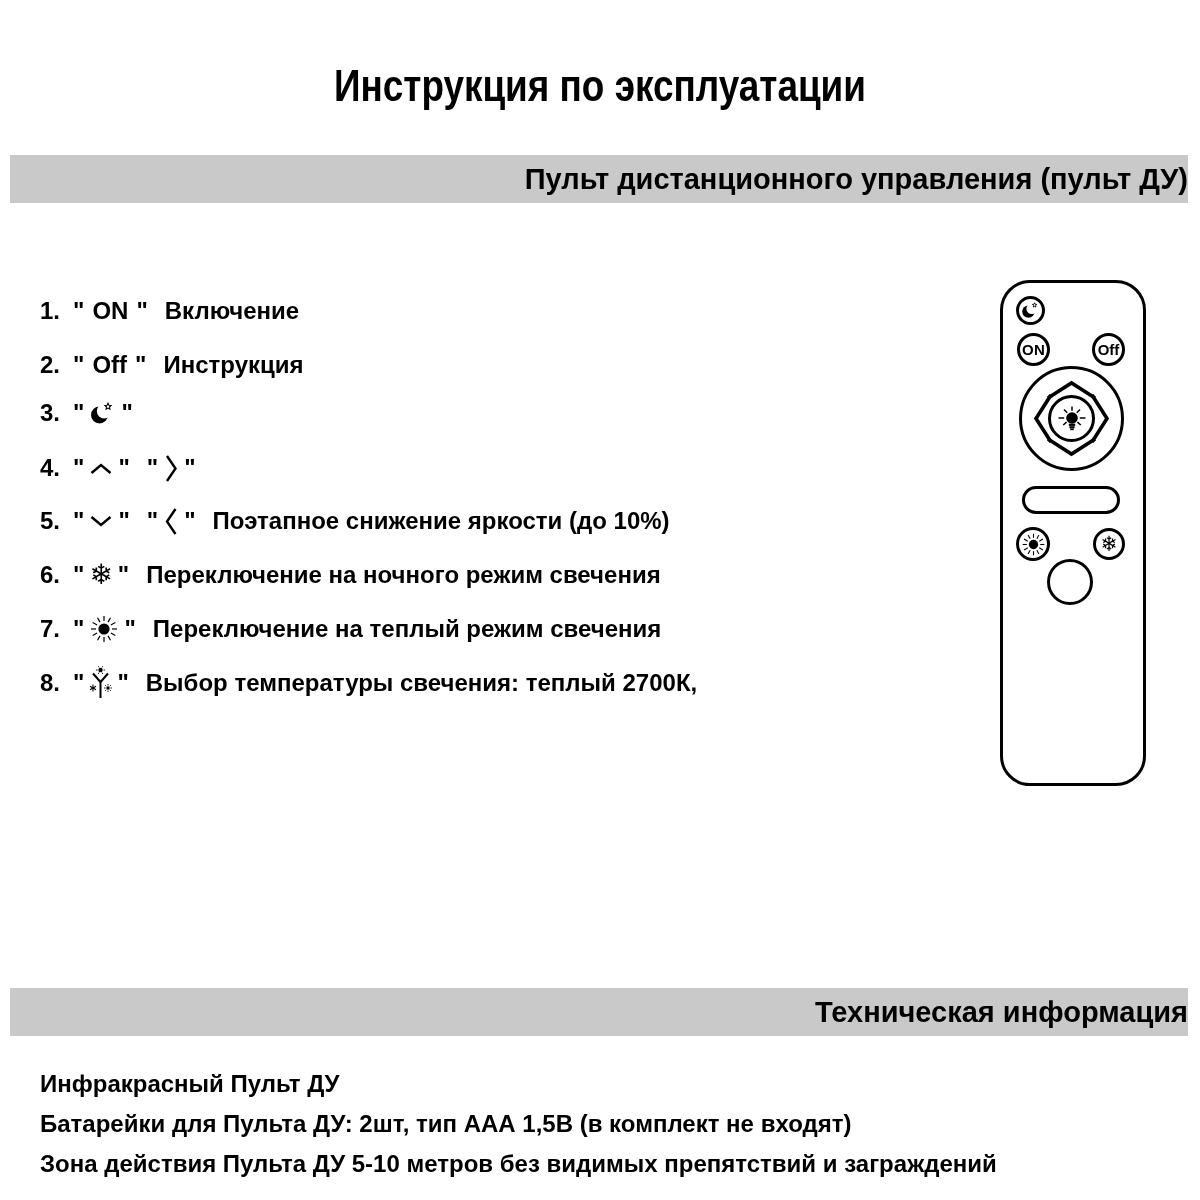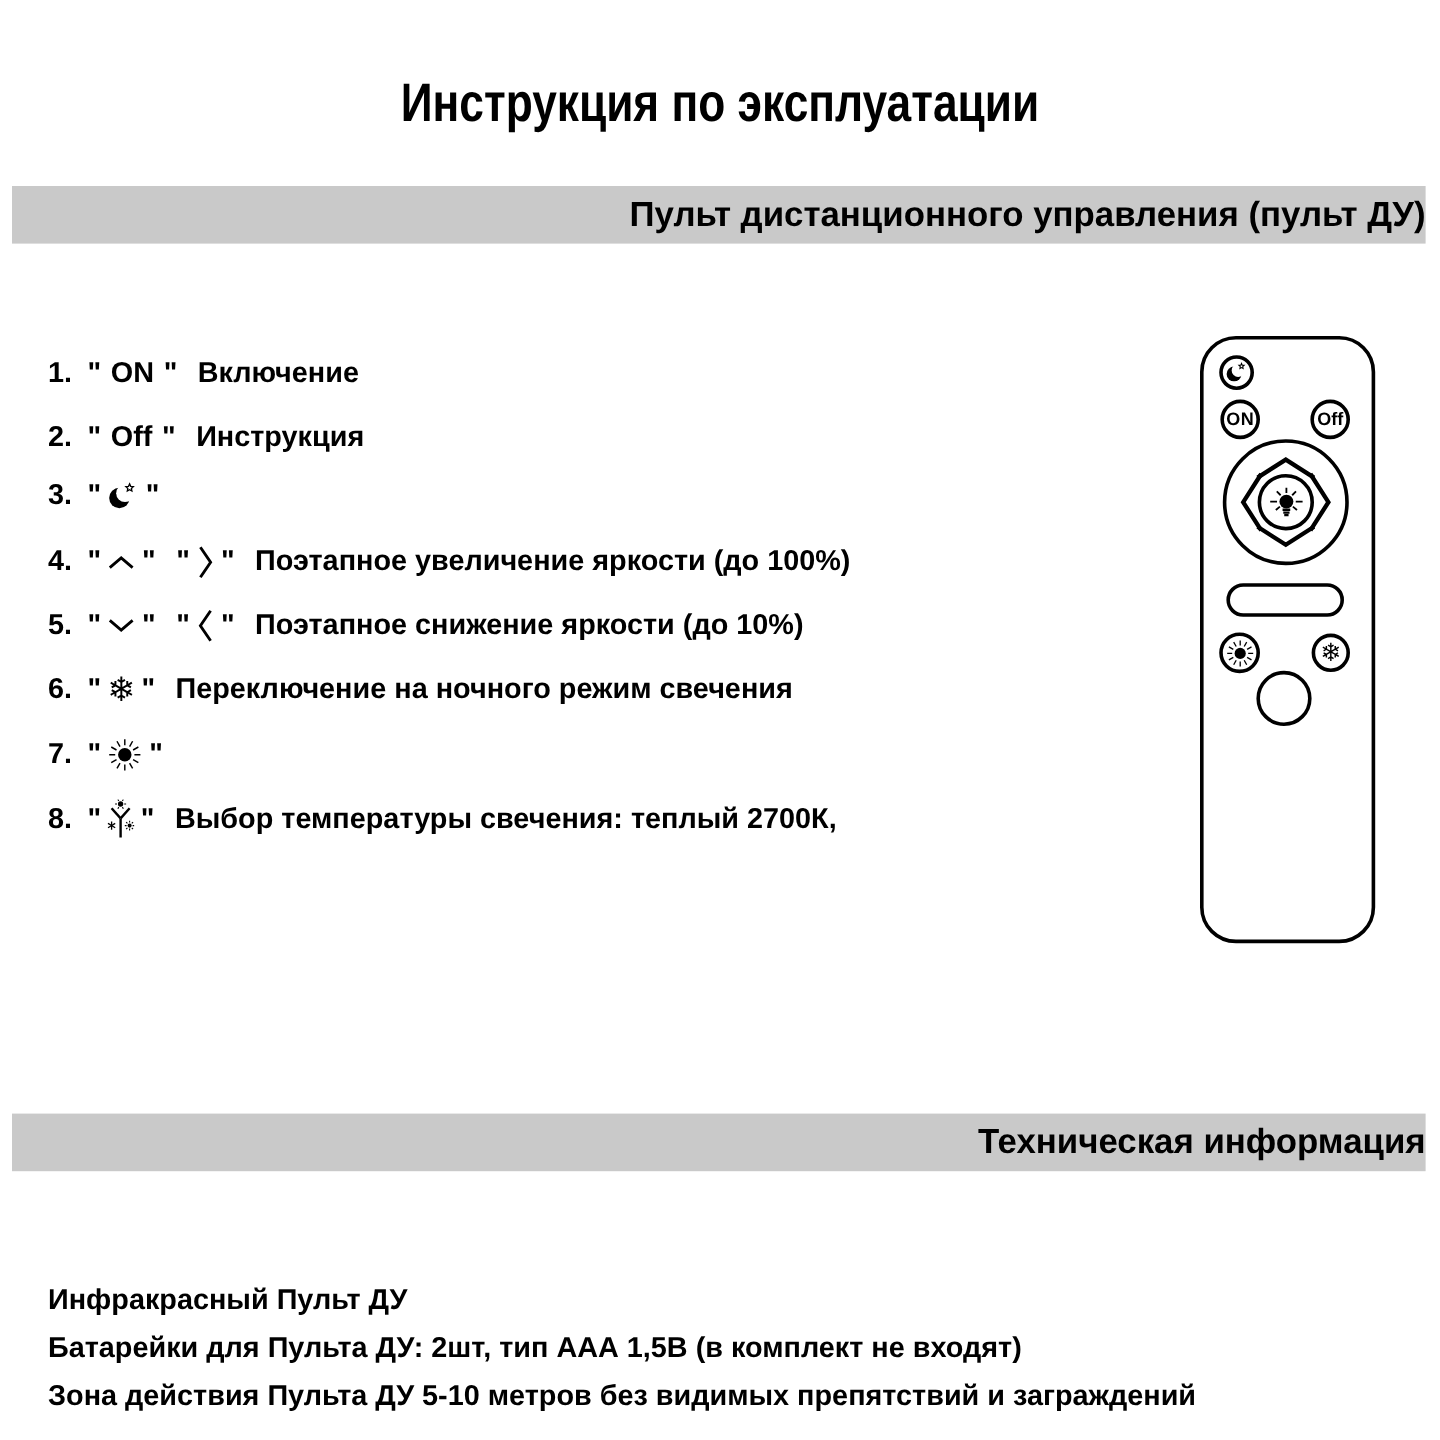--- a/index.html
+++ b/index.html
@@ -23,21 +23,21 @@
   }
 
   .section-bar {
     position:absolute; left:10px; width:1178px; height:48px;
     background:#c9c9c9;
     display:flex; align-items:center;
     padding-left:22px;
     font-size:29px; white-space:nowrap;justify-content:flex-end;
   }
   .bar-remote { top:155px; }
-  .bar-tech   { top:928px; }
+  .bar-tech   { top:988px; }
 
   .item {
     position:absolute; left:40px; height:30px;
     display:flex; align-items:center;
     font-size:24px; white-space:nowrap;
   }
   .item .num { width:28px; flex:none; }
   .q   { margin:0 5px; }
   .key { margin:0 3px; }
   .desc { margin-left:12px; }
@@ -137,21 +137,20 @@
   </span>
   <span class="q">"</span>
   <span class="gap"></span>
   <span class="q">"</span>
   <span class="icon">
     <svg width="16" height="31" viewBox="0 0 16 31">
       <polyline class="stroke" points="4,3 12.5,15.5 4,28" stroke-width="2.4"></polyline>
     </svg>
   </span>
   <span class="q">"</span>
-  <span class="desc">Поэтапное увеличение яркости (до 100%)</span>
 </div>
 
 <div class="item" style="top:506px">
   <span class="num">5.</span>
   <span class="q">"</span>
   <span class="icon">
     <svg width="24" height="13" viewBox="0 0 24 13">
       <polyline class="stroke" points="2.5,2 12,10 21.5,2" stroke-width="2.4"></polyline>
     </svg>
   </span>
@@ -191,20 +190,21 @@
         <line x1="19" y1="21.9" x2="21.5" y2="26.3"></line>
           <line x1="11" y1="8.1" x2="8.5" y2="3.7"></line>
         <line x1="11" y1="21.9" x2="8.5" y2="26.3"></line>
           <line x1="19" y1="8.1" x2="21.5" y2="3.7"></line>
         <line x1="8.1" y1="19" x2="3.7" y2="21.5"></line>
           <line x1="21.9" y1="11" x2="26.3" y2="8.5"></line>
       </g>
     </svg>
   </span>
   <span class="q">"</span>
+  <span class="desc">Переключение на теплый режим свечения</span>
 </div>
 
 <div class="item item8" style="top:668px">
   <span class="lead num">8.</span>
   <span class="lead q">"</span>
   <span class="lead icon">
     <svg width="23" height="34" viewBox="0 0 23 34">
       <g class="stroke" stroke-width="2">
         <line x1="11.5" y1="16" x2="4" y2="7.5"></line>
         <line x1="11.5" y1="16" x2="19" y2="7.5"></line>

